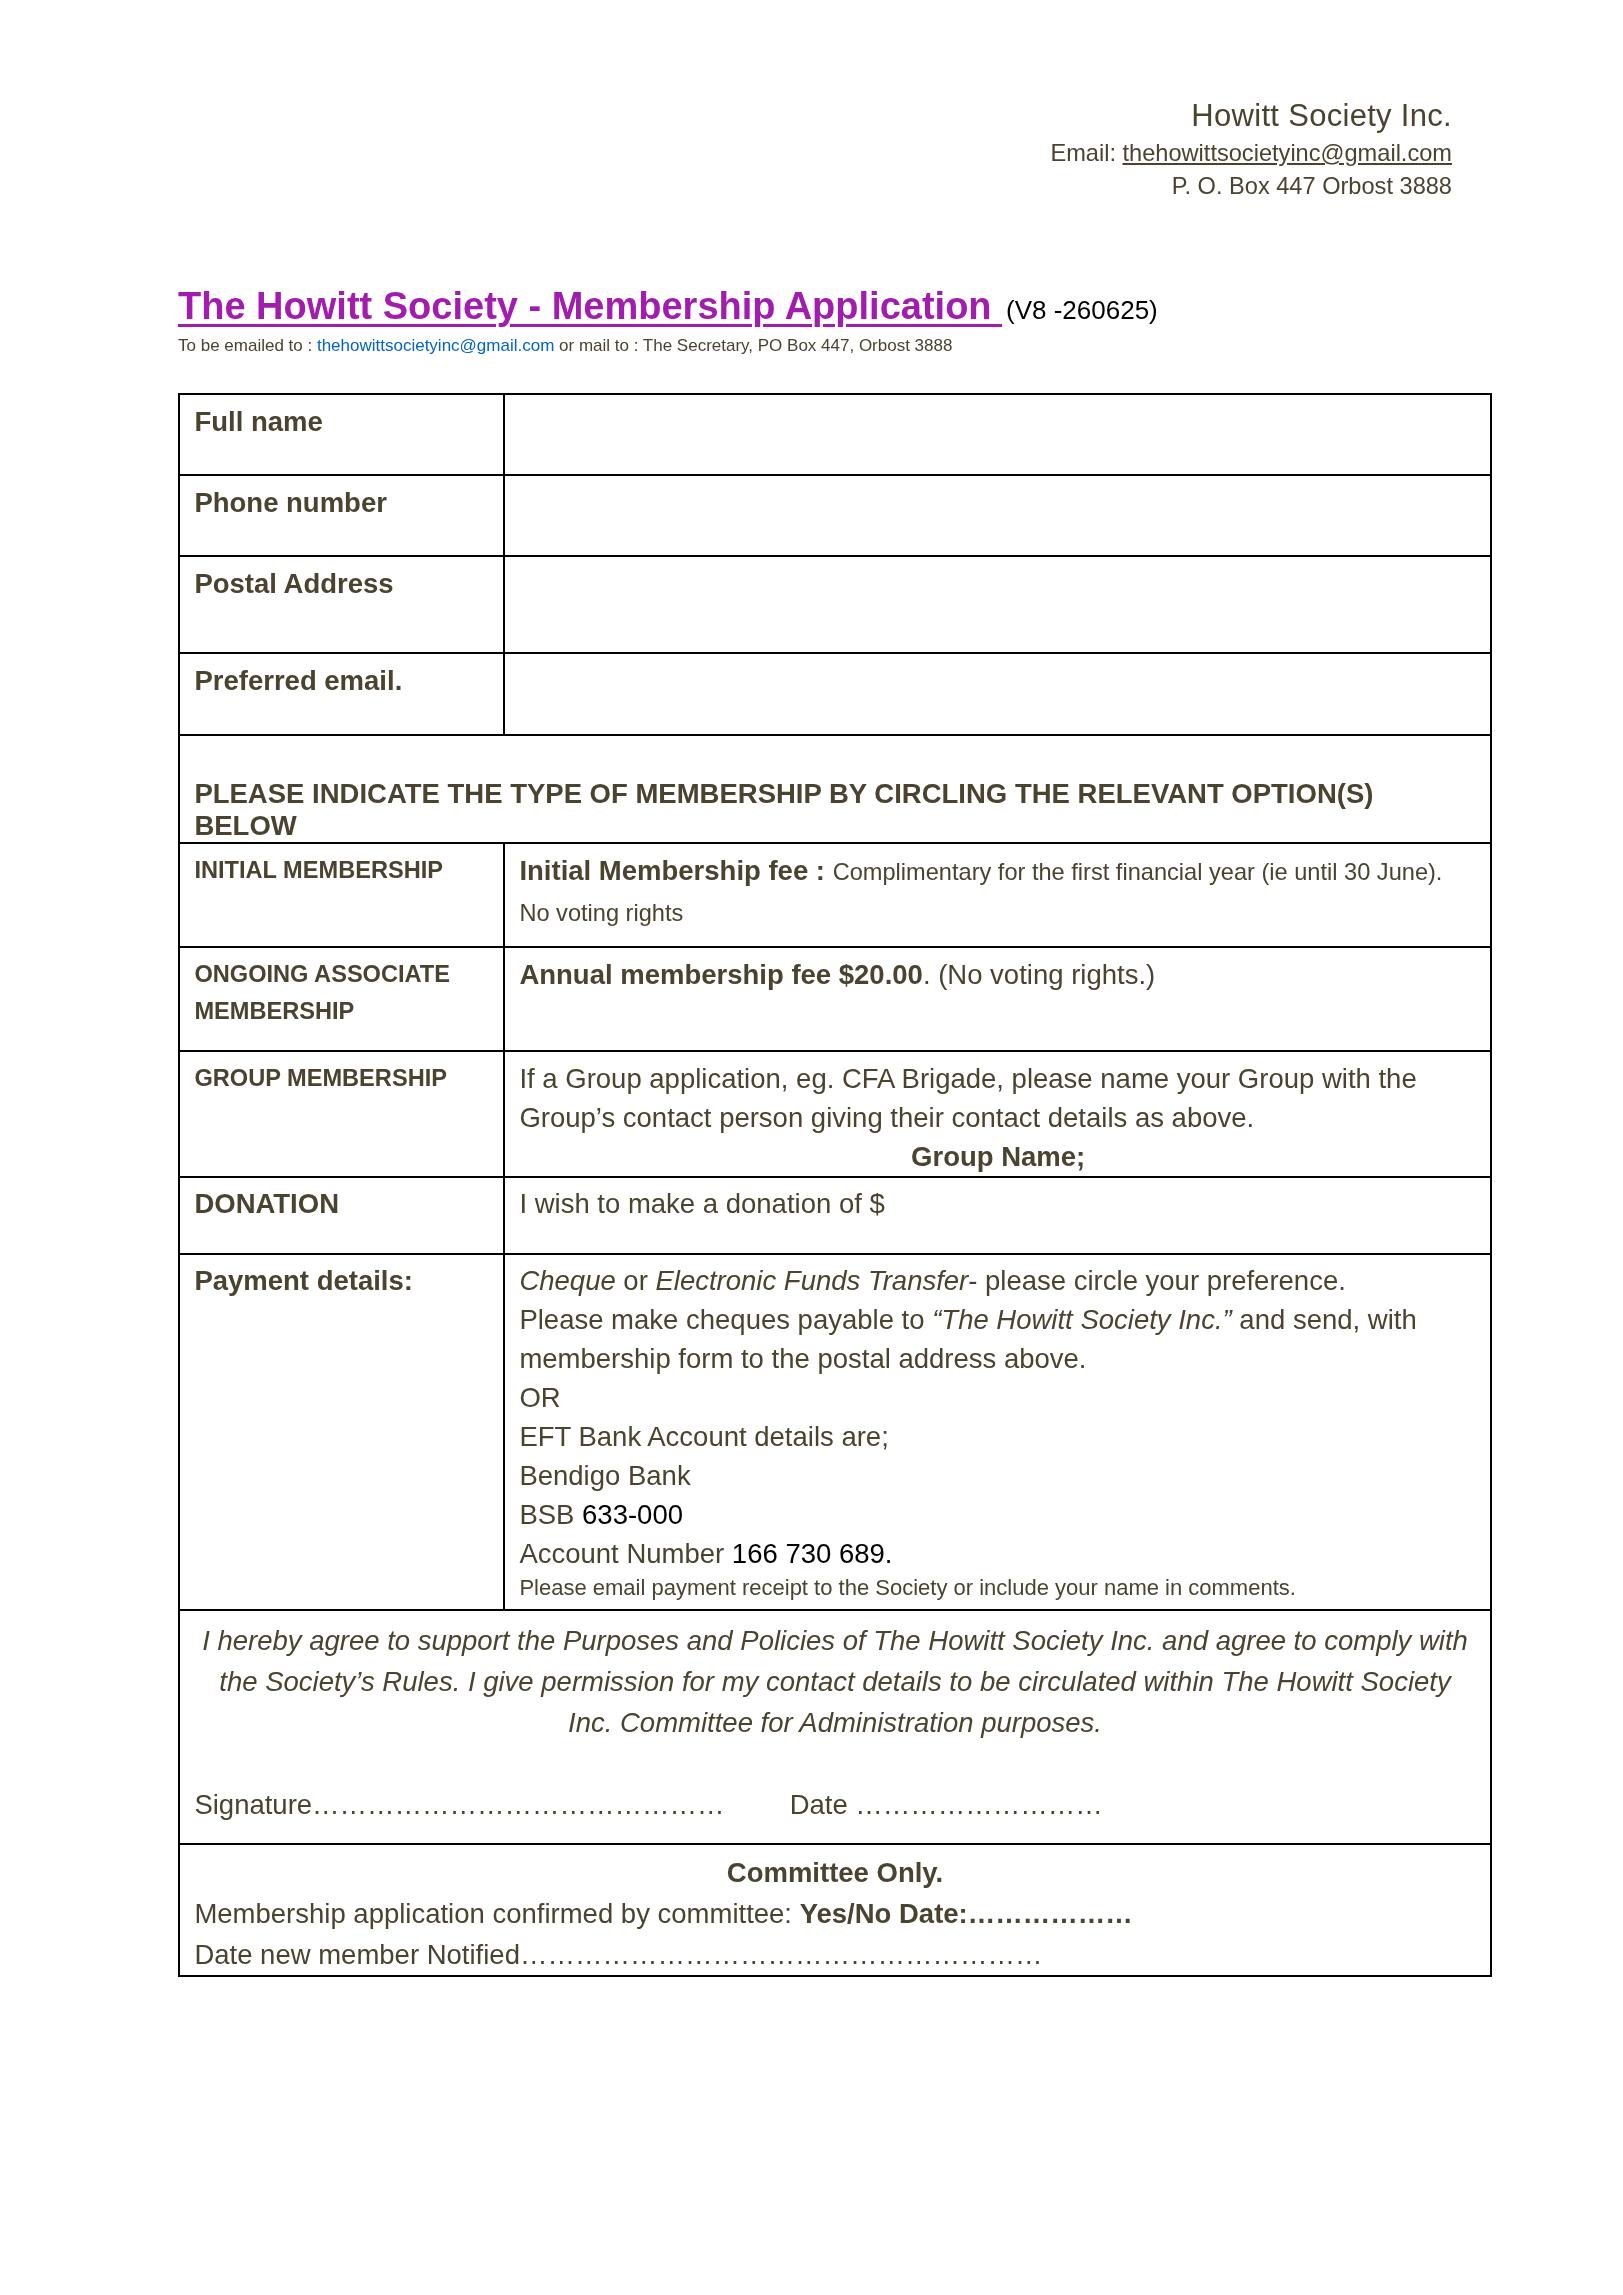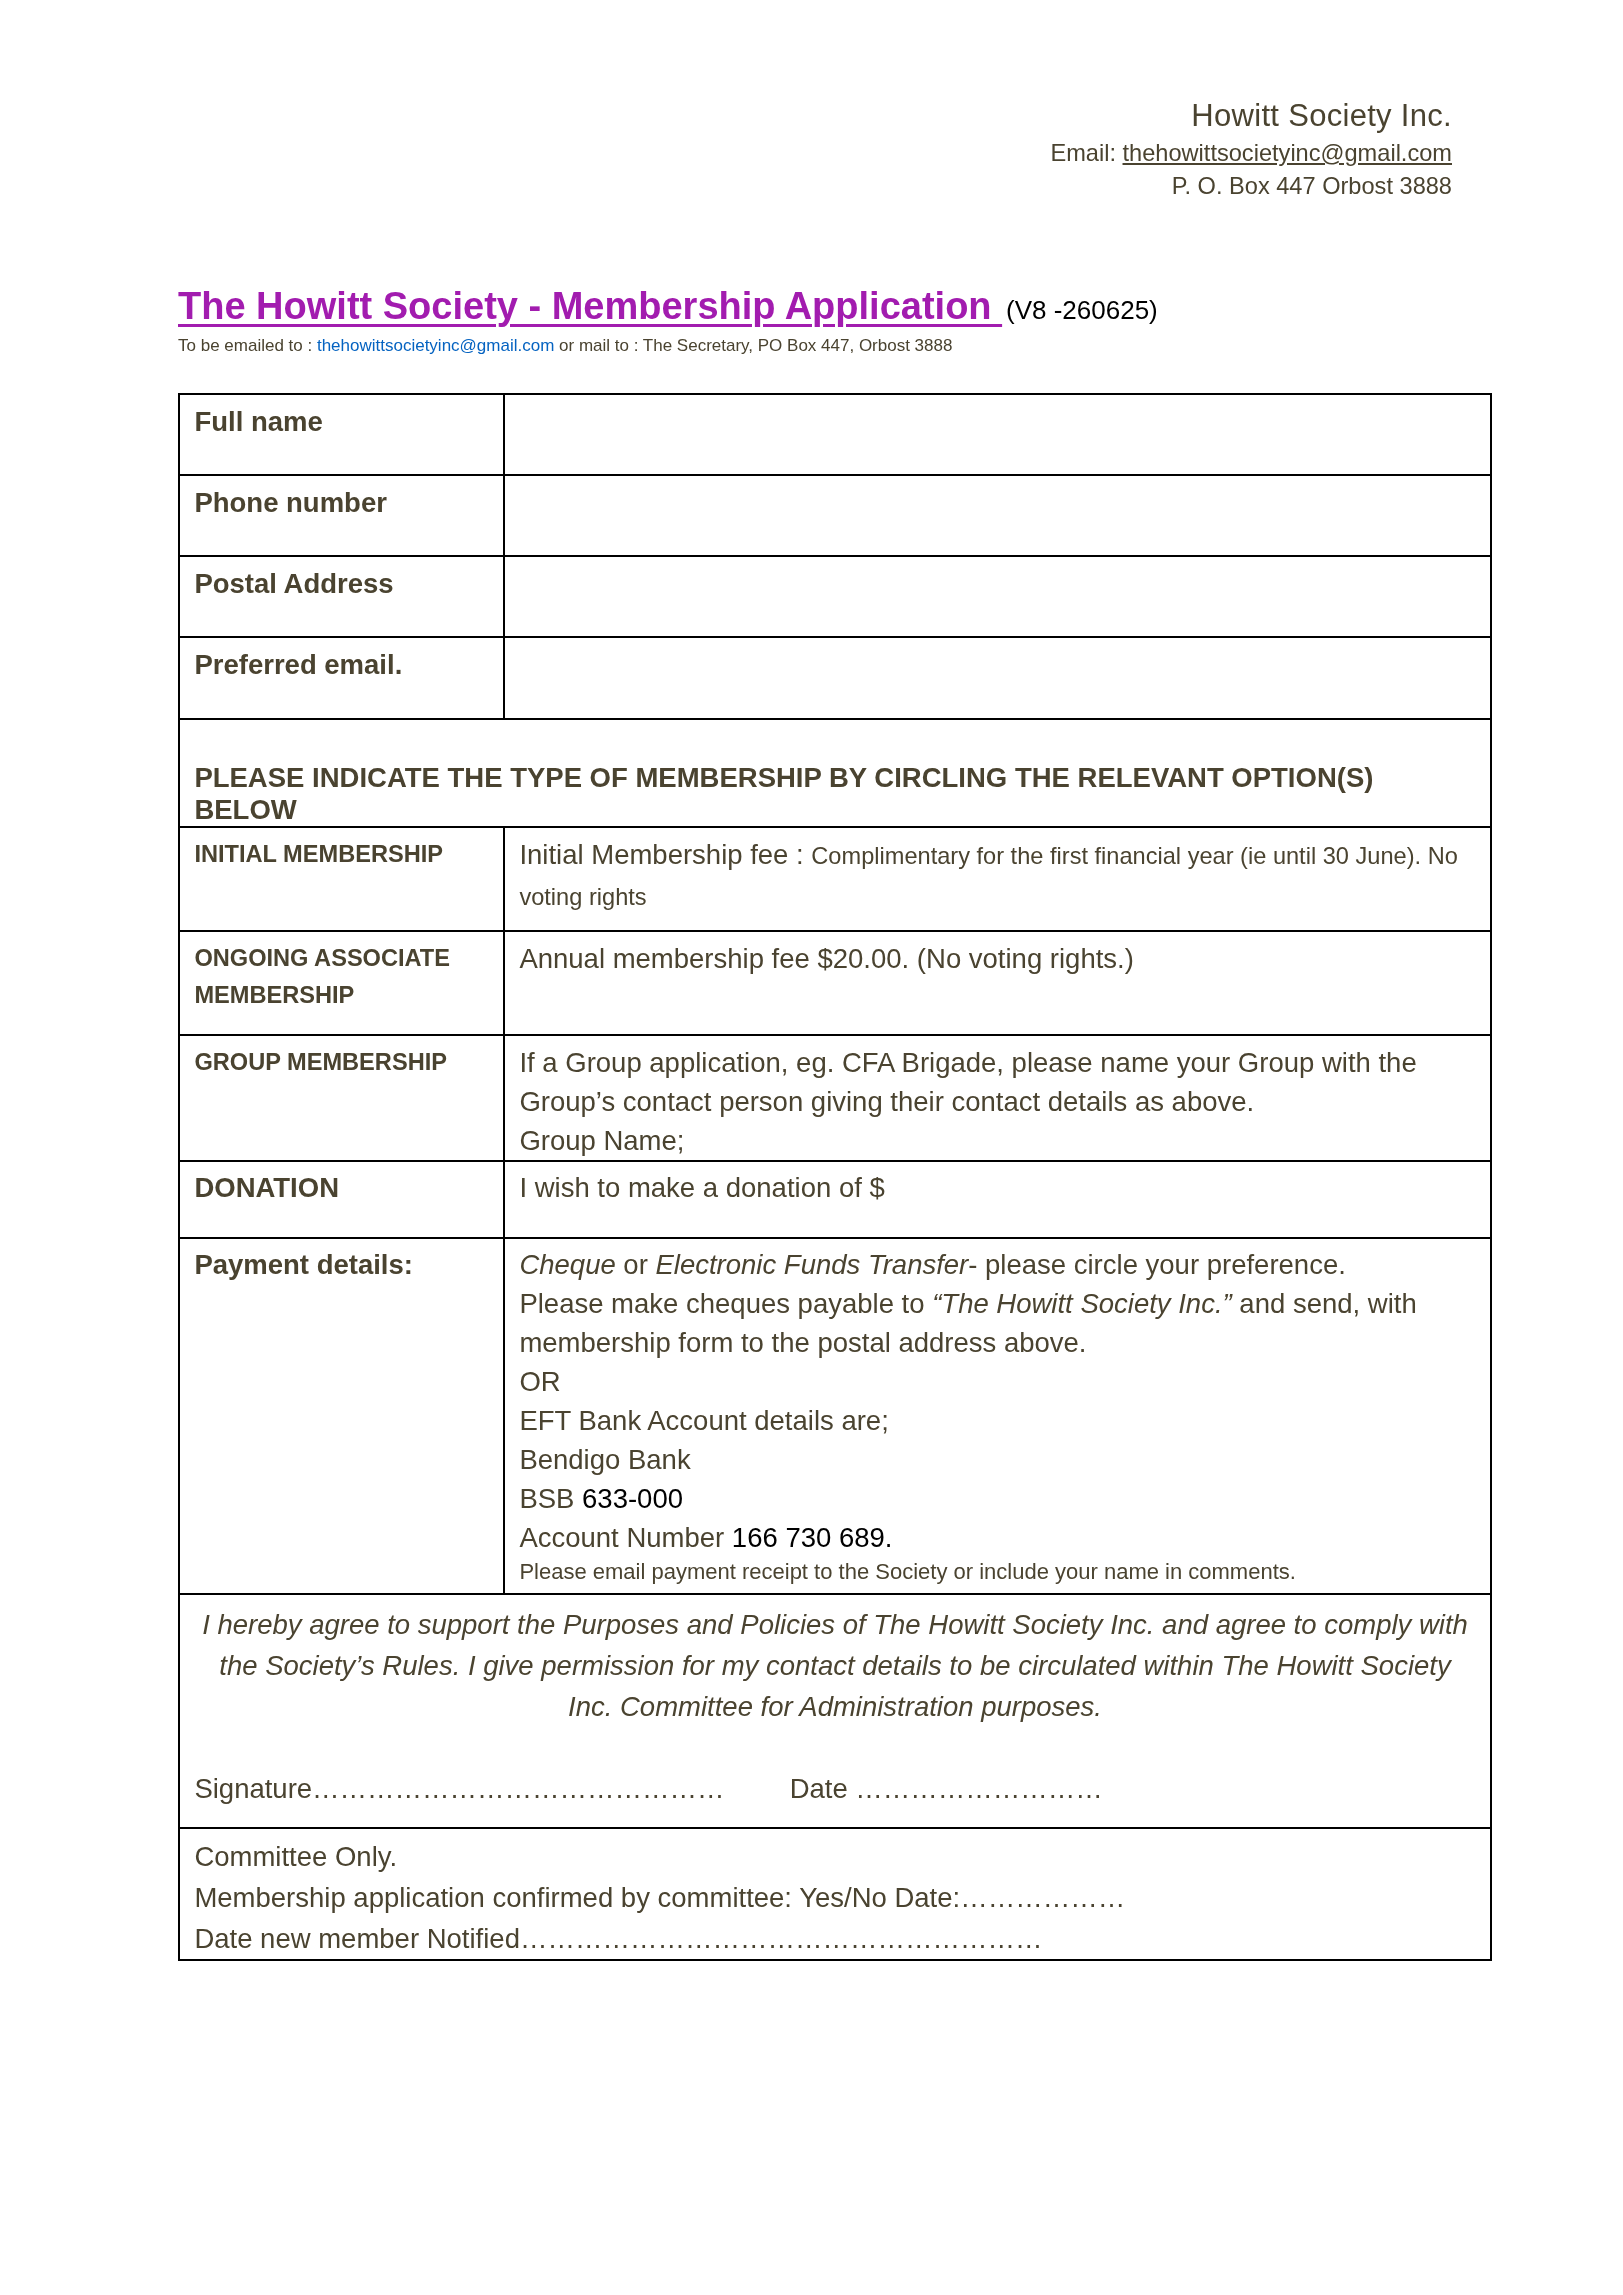--- a/index.html
+++ b/index.html
@@ -90,21 +90,21 @@
     }
     .value-cell {
       padding: 6.5px 13px 0 14.4px !important;
       font-size: 27.5px;
       line-height: 39px;
     }
     .small-text {
       font-size: 23.6px;
       line-height: 39px;
     }
-    .bold { font-weight: normal; }
+    .bold { font-weight: bold; text-align: center; }
     .italic { font-style: italic; }
     .black { color: #000; }
     .instruction-cell {
       padding: 42px 13px 0 14.4px !important;
       font-weight: bold;
       font-size: 27.5px;
     }
     .agreement-cell {
       padding: 9.2px 14.4px 0 14.4px !important;
       font-size: 27.5px;
@@ -157,21 +157,21 @@
 
   <tbody>
       <tr style="height:81px">
     <td class="label-cell">Full name</td>
     <td class="value-cell"></td>
   </tr>
   <tr style="height:81px">
     <td class="label-cell">Phone number</td>
     <td class="value-cell"></td>
   </tr>
-  <tr style="height:81px">
+  <tr style="height:97px">
     <td class="label-cell">Postal Address</td>
     <td class="value-cell"></td>
   </tr>
   <tr style="height:82px">
     <td class="label-cell">Preferred email.</td>
     <td class="value-cell"></td>
   </tr>
 
   <tr style="height:103px">
     <td colspan="2" class="instruction-cell">PLEASE INDICATE THE TYPE OF MEMBERSHIP BY CIRCLING THE RELEVANT OPTION(S) BELOW</td>

